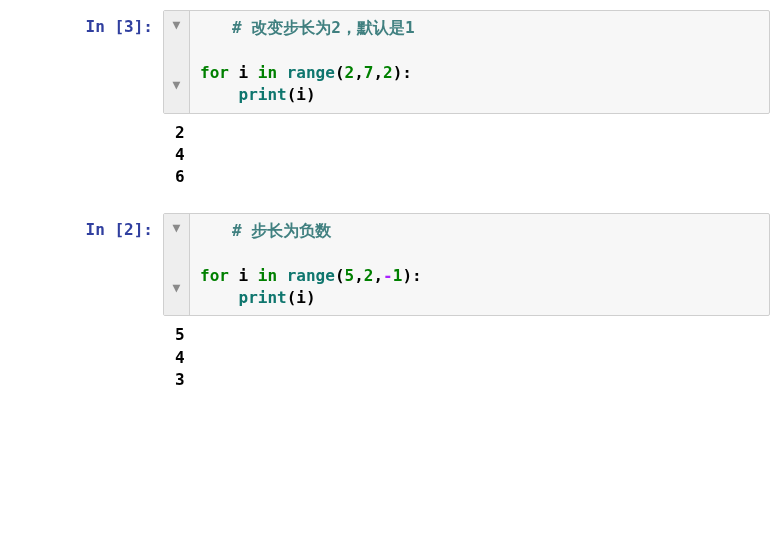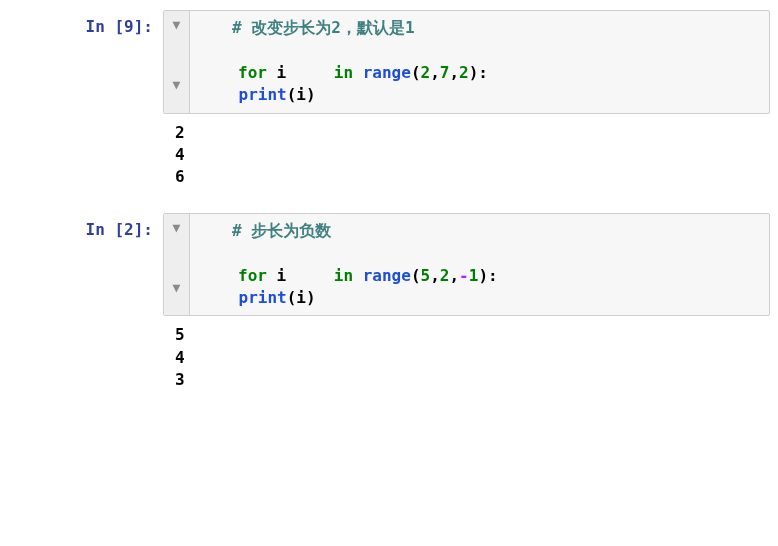--- a/index.html
+++ b/index.html
@@ -60,22 +60,22 @@
   .code {
     padding: 6px 10px;
     white-space: pre;
     font-family: Menlo, Monaco, Consolas, "DejaVu Sans Mono", monospace;
     font-size: 16px;
     font-weight: bold;
     color: #000;
     flex: 1;
   }
   .cm { color: #408080; font-weight: bold; margin-left: 32px; }
-  .kw { color: #008000; font-weight: bold; margin-left: 38px; }
-  .builtin { color: #1d4ed8; }
+  .kw { color: #008000; font-weight: bold; }
+  .builtin { color: #0f766e; }
   .num { color: #008000; }
   .neg { color: #AA22FF; }
   .output-cell {
     display: flex;
     align-items: flex-start;
     margin-bottom: 20px;
   }
   .output-area {
     flex: 1;
     padding: 4px 10px 4px 12px;
@@ -85,21 +85,21 @@
     font-weight: bold;
     color: #000;
   }
 </style>
 </head>
 <body>
 
 <div class="notebook">
 
   <div class="cell">
-    <div class="prompt">In [9]:</div>
+    <div class="prompt">In [3]:</div>
     <div class="input-area">
       <div class="gutter">
         <span class="fold">▼</span>
         <span class="fold">▼</span>
       </div>
       <div class="code"><span class="cm"># 改变步长为2，默认是1</span>
 
 <span class="kw">for</span><span> i </span><span class="kw">in</span><span> </span><span class="builtin">range</span><span>(</span><span class="num">2</span><span>,</span><span class="num">7</span><span>,</span><span class="num">2</span><span>):</span>
 <span>    </span><span class="builtin">print</span><span>(</span><span>i</span><span>)</span></div>
     </div>

